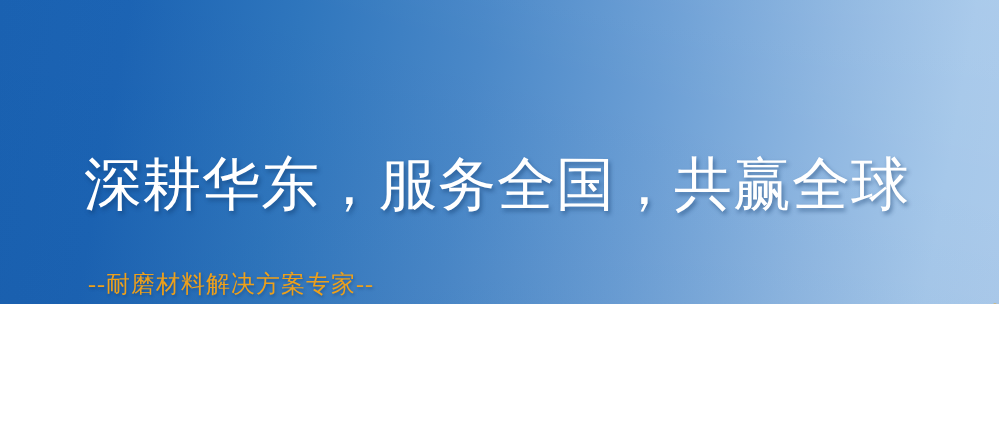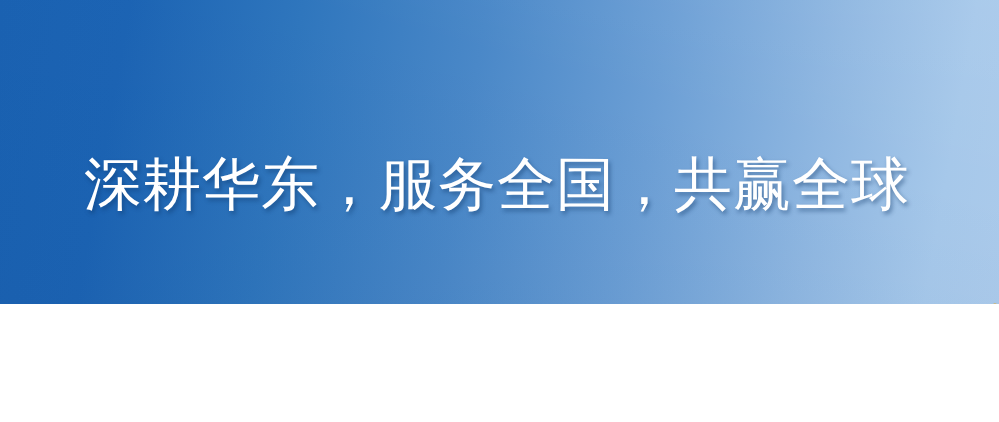--- a/index.html
+++ b/index.html
@@ -82,20 +82,21 @@
     height: 126px;
   }
 </style>
 </head>
 <body>
 
 <div class="banner">
 
   <div class="headline">深耕华东，服务全国，共赢全球</div>
 
+  <div class="subtitle">--耐磨材料解决方案专家--</div>
 
   <div class="logo">
     <svg viewBox="0 0 251 126" xmlns="http://www.w3.org/2000/svg">
       <defs>
         <filter id="logoShadow" x="-25%" y="-25%" width="160%" height="170%">
           <feDropShadow dx="3" dy="4" stdDeviation="2.4" flood-color="#103a70" flood-opacity="0.55"></feDropShadow>
         </filter>
       </defs>
 
       <g filter="url(#logoShadow)">

